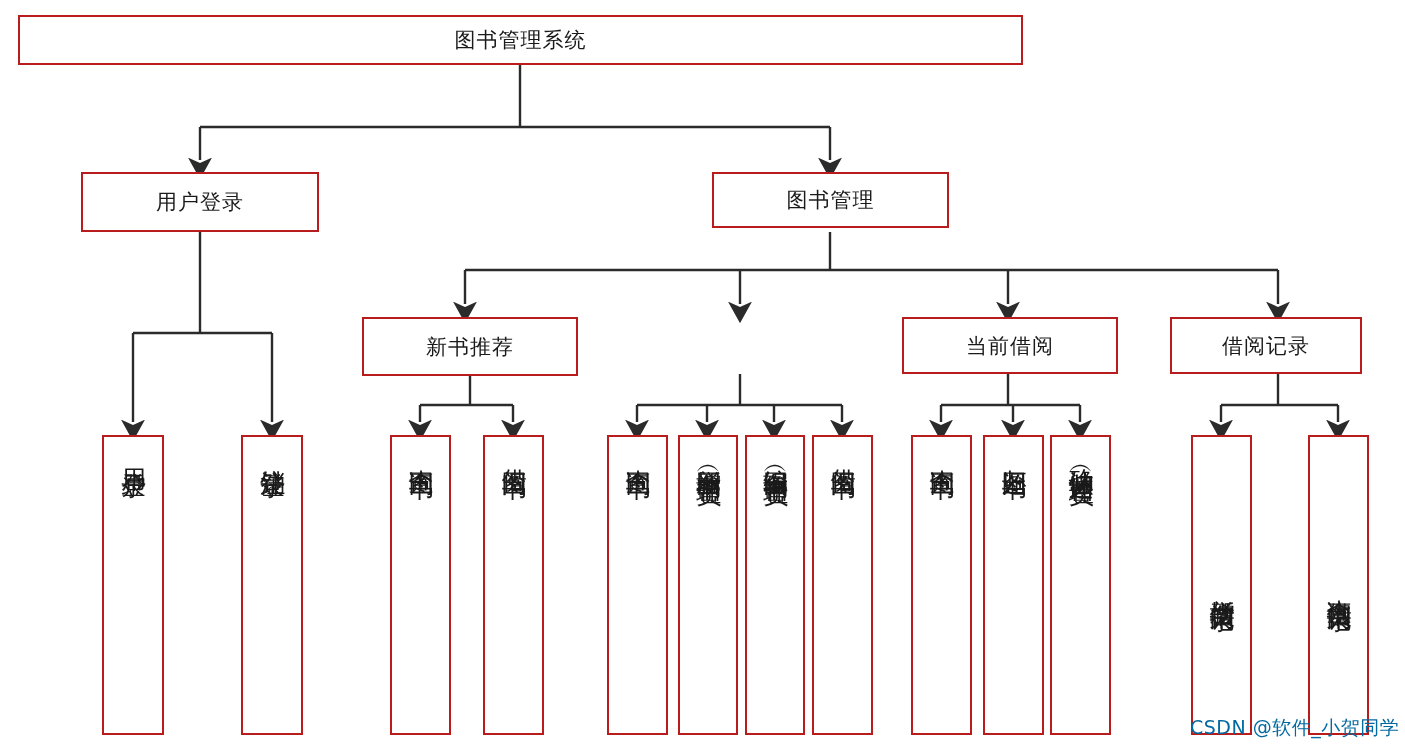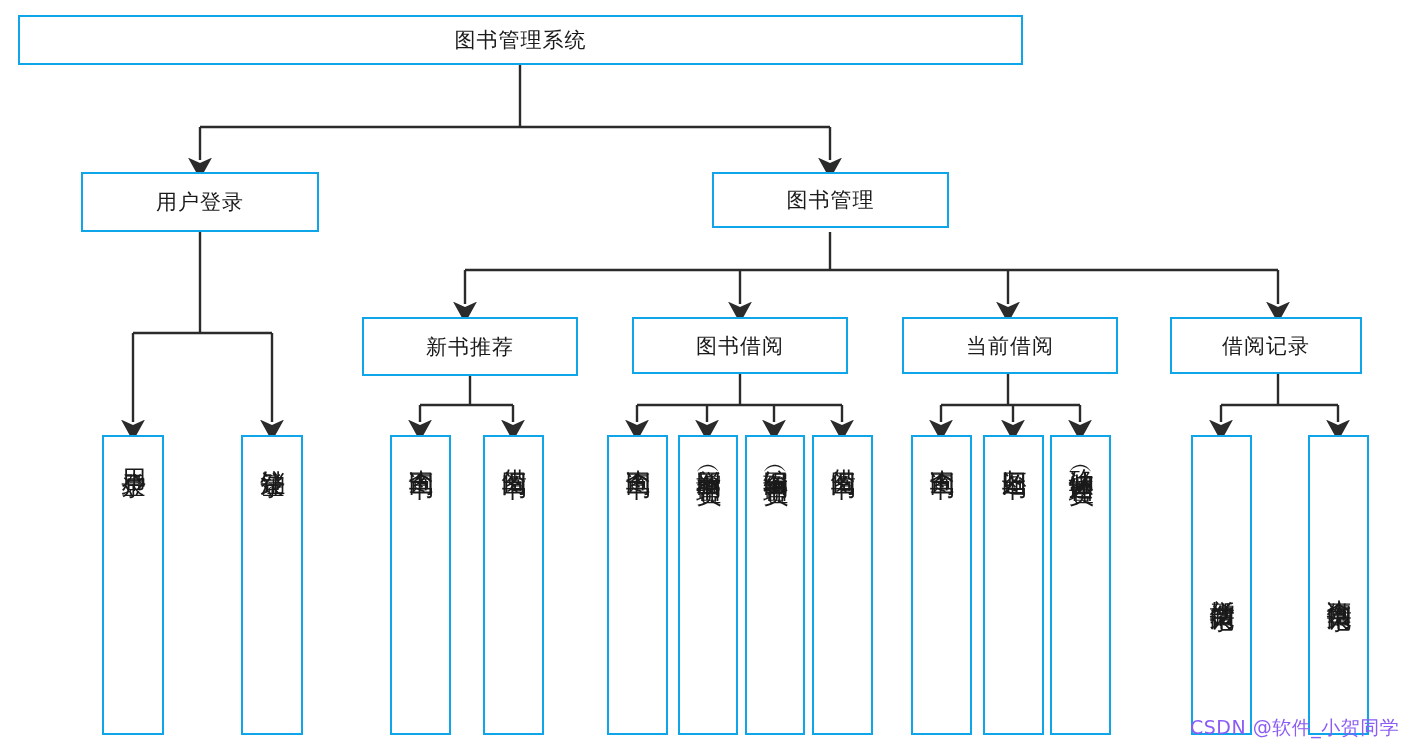--- a/index.html
+++ b/index.html
@@ -21,21 +21,21 @@
     position: absolute;
     left: 0;
     top: 0;
     width: 1405px;
     height: 747px;
     pointer-events: none;
   }
   .node {
     position: absolute;
     box-sizing: border-box;
-    border: 2px solid #0ea5e9;
+    border: 2px solid #b91c1c;
     background: #ffffff;
     display: flex;
     align-items: center;
     justify-content: center;
     color: #1a1a1a;
   }
   .node.horiz {
     font-size: 21px;
     letter-spacing: 1px;
   }
@@ -52,21 +52,21 @@
     letter-spacing: 2px;
     white-space: nowrap;
   }
   .node.vert.centered {
     align-items: center;
     padding-top: 0;
   }
   .watermark {
     position: absolute;
     font-size: 19px;
-    color: #8b5cf6;
+    color: #0369a1;
     white-space: nowrap;
     letter-spacing: 0.5px;
   }
 </style>
 </head>
 <body>
 
 <div id="canvas">
 
   <svg id="edges" viewBox="0 0 1405 747" width="1405" height="747">
@@ -127,23 +127,20 @@
   <div class="node horiz" id="node-user-login" style="left: 81px; top: 172px; width: 238px; height: 60px;">
     <span>用户登录</span>
   </div>
   <div class="node horiz" id="node-book-manage" style="left: 712px; top: 172px; width: 237px; height: 56px;">
     <span>图书管理</span>
   </div>
 
   <div class="node horiz" id="node-new-book-rec" style="left: 362px; top: 317px; width: 216px; height: 59px;">
     <span>新书推荐</span>
   </div>
-  <div class="node horiz" id="node-book-borrow" style="left: 632px; top: 317px; width: 216px; height: 57px;">
-    <span>图书借阅</span>
-  </div>
   <div class="node horiz" id="node-current-borrow" style="left: 902px; top: 317px; width: 216px; height: 57px;">
     <span>当前借阅</span>
   </div>
   <div class="node horiz" id="node-borrow-record" style="left: 1170px; top: 317px; width: 192px; height: 57px;">
     <span>借阅记录</span>
   </div>
 
   <div class="node vert" id="leaf-0" style="left: 102px; top: 435px; width: 62px; height: 300px;">
     <span class="vlabel">用户登录</span>
   </div>

